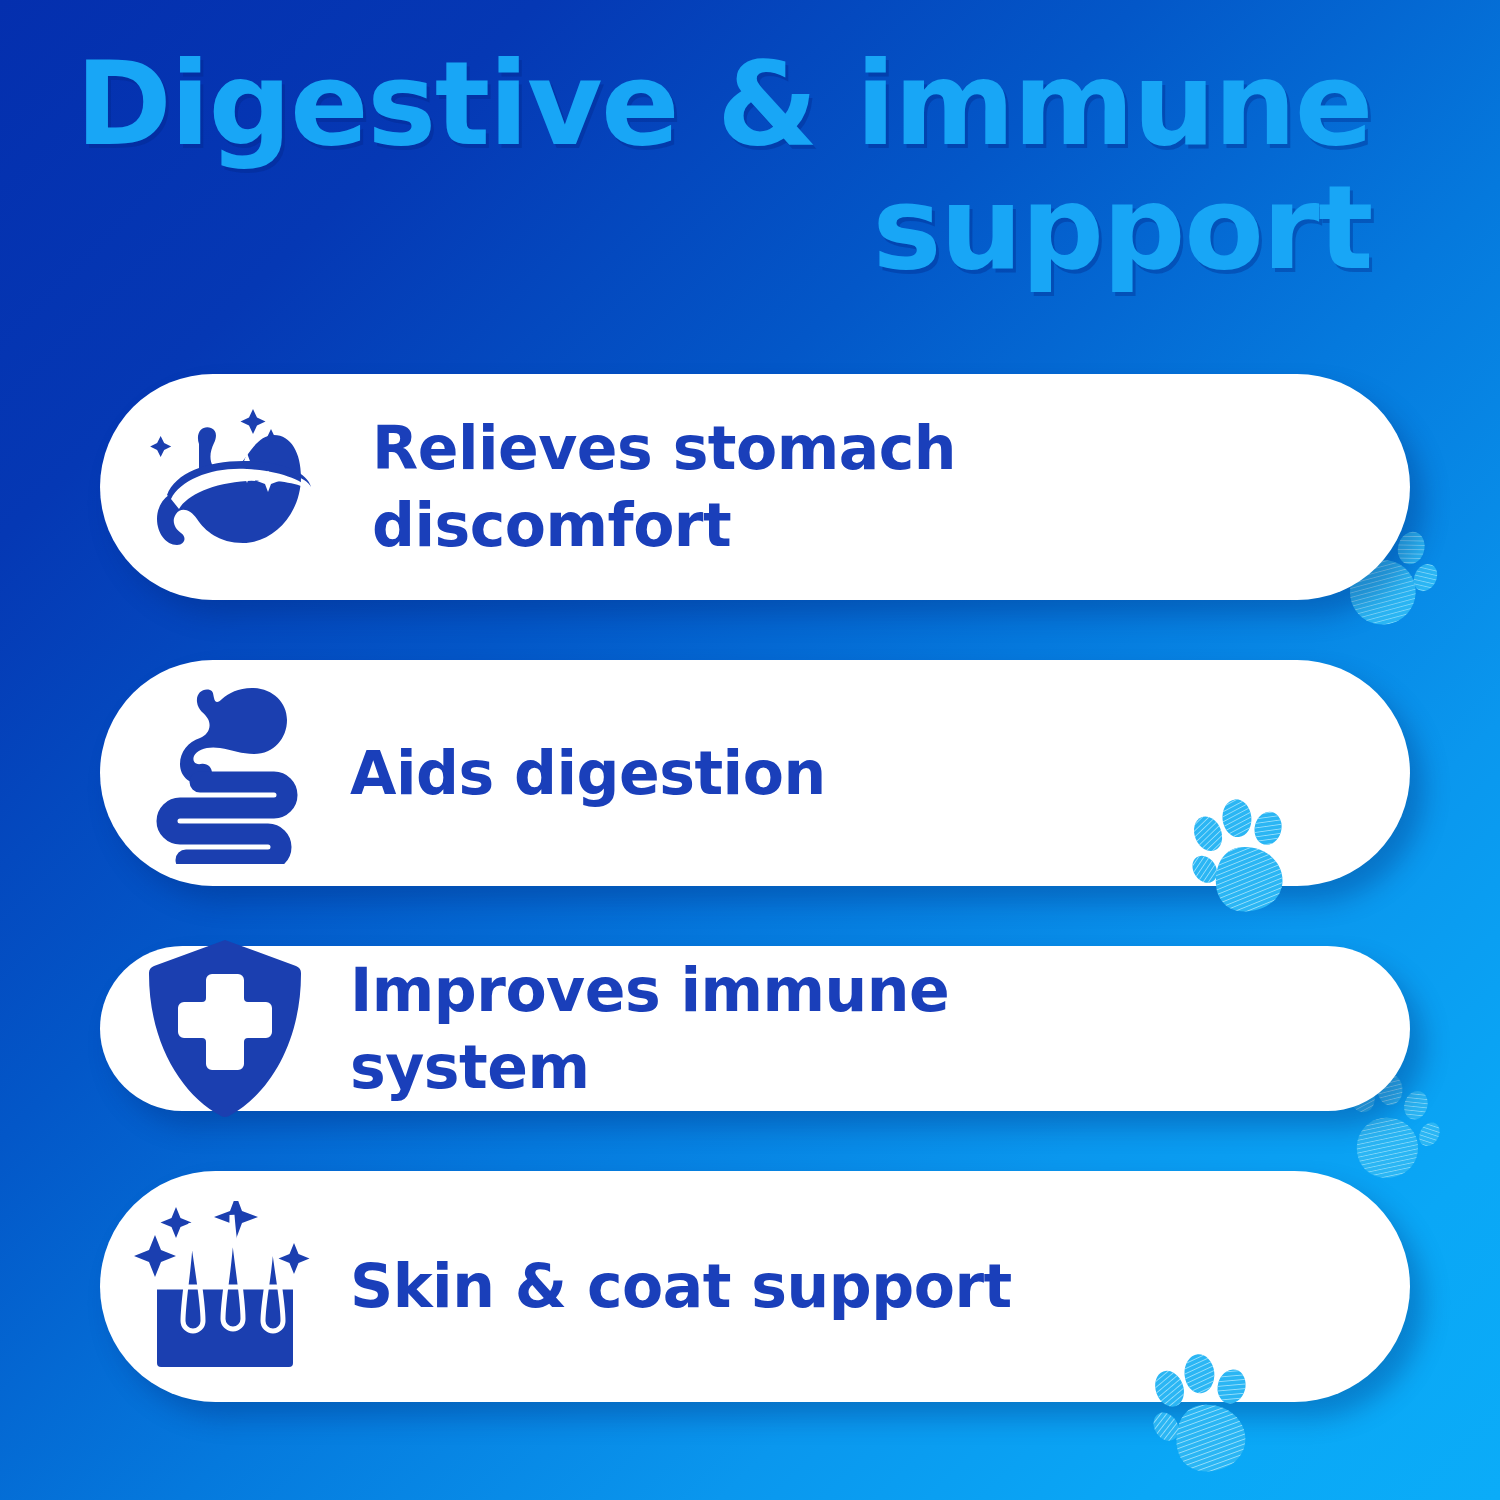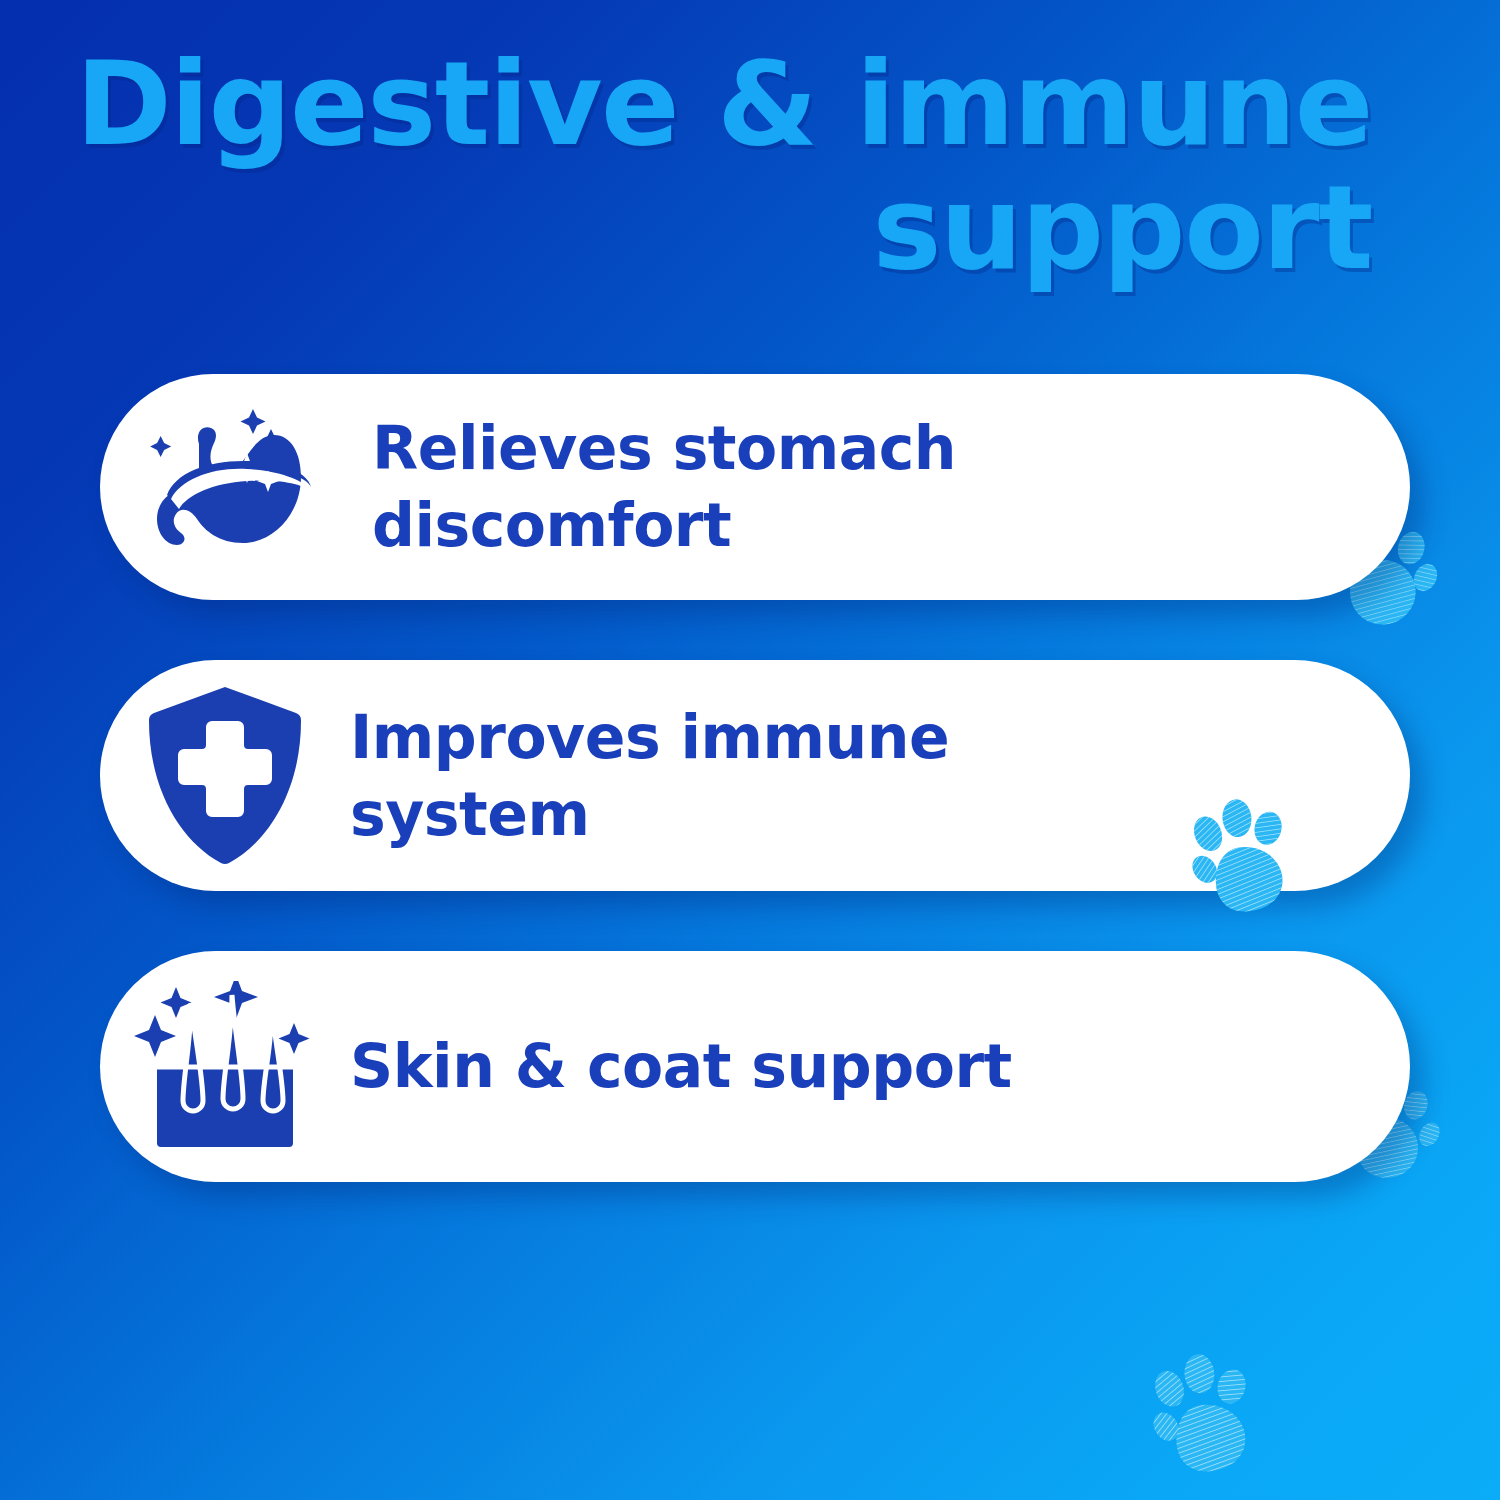--- a/index.html
+++ b/index.html
@@ -61,21 +61,21 @@
     border-radius: 120px;
     box-shadow: 14px 16px 26px rgba(2, 34, 110, .30);
     display: flex;
     align-items: center;
     margin-bottom: 60px;
     z-index: 3;
   }
 
   .card-1 { height: 226px; gap: 22px; }
   .card-2 { height: 226px; }
-  .card-3 { height: 231px; }
+  .card-3 { height: 165px; }
   .card-4 { height: 231px; margin-bottom: 0; }
 
   .card-icon {
     flex: 0 0 auto;
     width: 250px;
     display: flex;
     align-items: center;
     justify-content: center;
   }
 
@@ -235,20 +235,49 @@
 
           <path d="M32 92 C40 70 72 58 108 58 C144 58 172 68 176 84 C170 72 142 66 110 68 C76 70 48 82 38 98 Z" fill="#1b3fb0"></path>
           <path d="M36 96 C46 76 78 64 112 66 C146 68 170 78 176 88
                    C166 80 140 76 112 78 C78 80 52 92 44 106 Z" fill="#ffffff"></path>
         </svg>
       </div>
       <div class="card-label">Relieves stomach
 discomfort</div>
     </div>
 
+    <div class="card card-2">
+      <div class="card-icon">
+        <svg width="150" height="182" viewBox="0 0 150 182">
+          <g fill="#1b3fb0">
+
+            <path d="M60 8
+                     C53 6 46 11 47 20
+                     C48 29 55 31 58 37
+                     C62 45 58 53 50 56
+                     C38 60 30 70 30 82
+                     C30 94 39 102 50 102
+                     C58 102 62 97 62 91
+                     C62 85 57 81 51 82
+                     C45 83 42 79 44 74
+                     C47 67 59 64 70 66
+                     C82 68 92 72 104 72
+                     C124 72 137 56 137 38
+                     C137 20 122 6 102 6
+                     C88 6 79 11 72 17
+                     C68 21 65 21 64 16
+                     C63 11 63 9 60 8 Z"></path>
+
+            <path d="M50 100 H124 a13 13 0 0 1 0 26 H30 a13 13 0 0 0 0 26 H118
+                     a13 13 0 0 1 0 26 H36" fill="none" stroke="#1b3fb0" stroke-width="21" stroke-linecap="round" stroke-linejoin="round"></path>
+          </g>
+        </svg>
+      </div>
+      <div class="card-label">Aids digestion</div>
+    </div>
 
     <div class="card card-3">
       <div class="card-icon">
         <svg width="158" height="186" viewBox="0 0 158 186">
           <path d="M79 4 L150 30 a8 8 0 0 1 5 8 C155 105 124 158 83 180 a9 9 0 0 1 -8 0
                    C34 158 3 105 3 38 a8 8 0 0 1 5 -8 Z" fill="#1b3fb0"></path>
           <path d="M66 38 H92 a6 6 0 0 1 6 6 V62 a4 4 0 0 0 4 4 H120 a6 6 0 0 1 6 6 V96
                    a6 6 0 0 1 -6 6 H102 a4 4 0 0 0 -4 4 V128 a6 6 0 0 1 -6 6 H66
                    a6 6 0 0 1 -6 -6 V106 a4 4 0 0 0 -4 -4 H38 a6 6 0 0 1 -6 -6 V72
                    a6 6 0 0 1 6 -6 H56 a4 4 0 0 0 4 -4 V44 a6 6 0 0 1 6 -6 Z" fill="#ffffff"></path>

